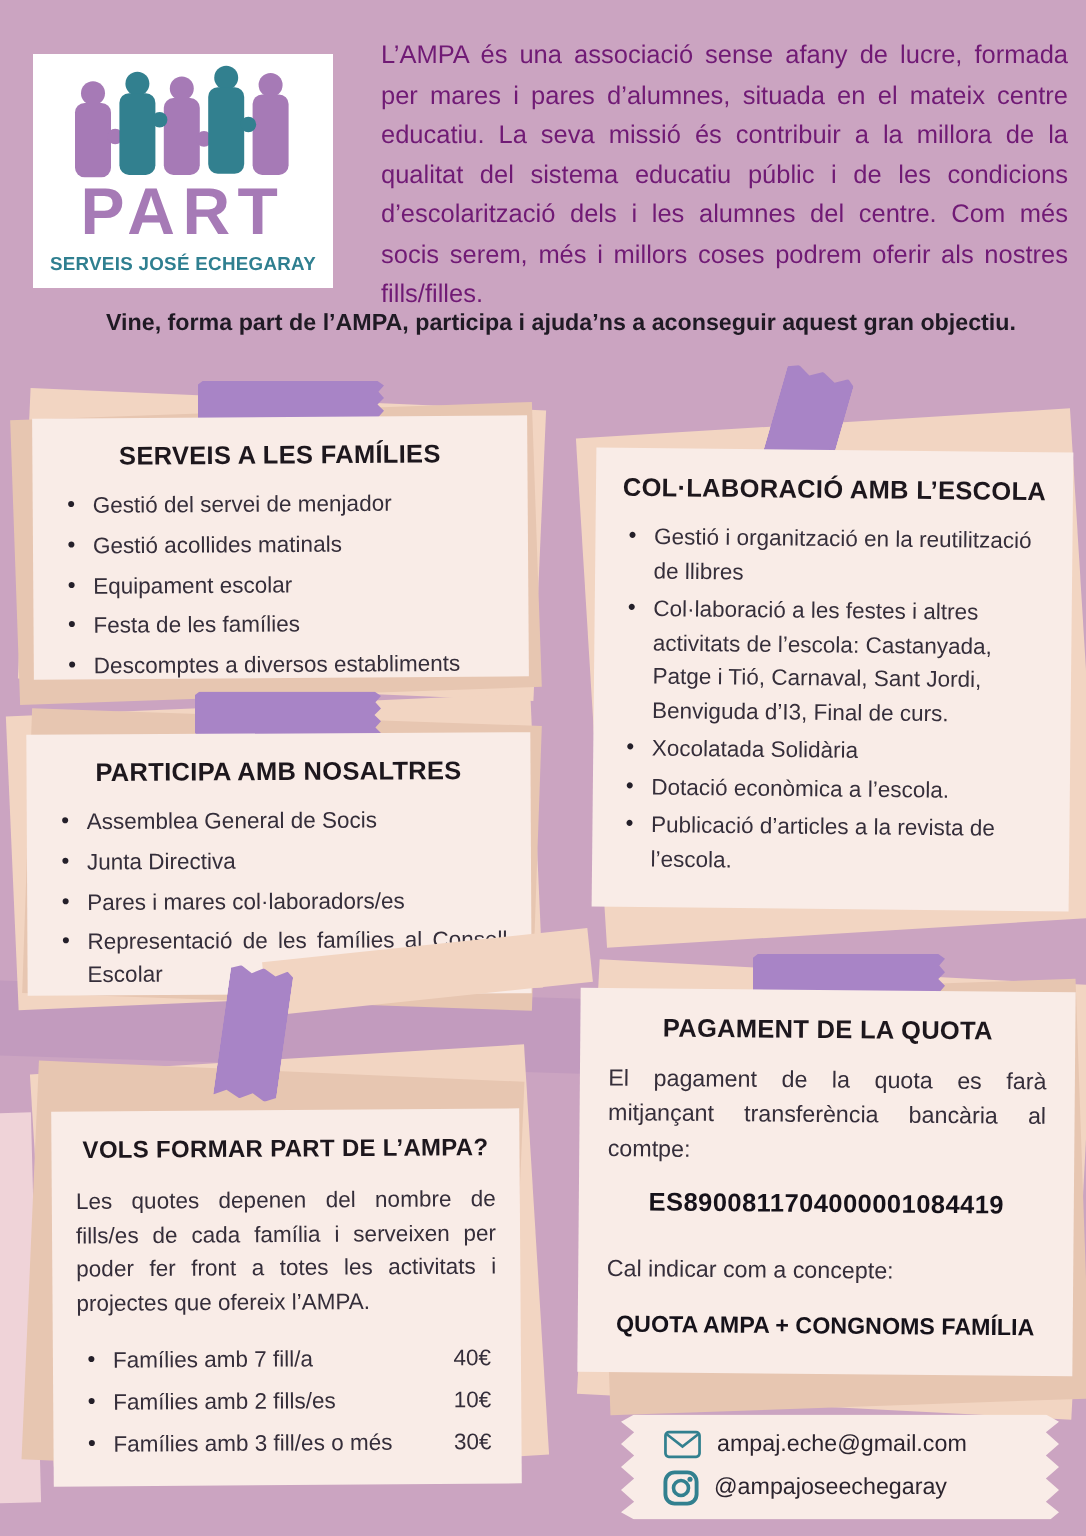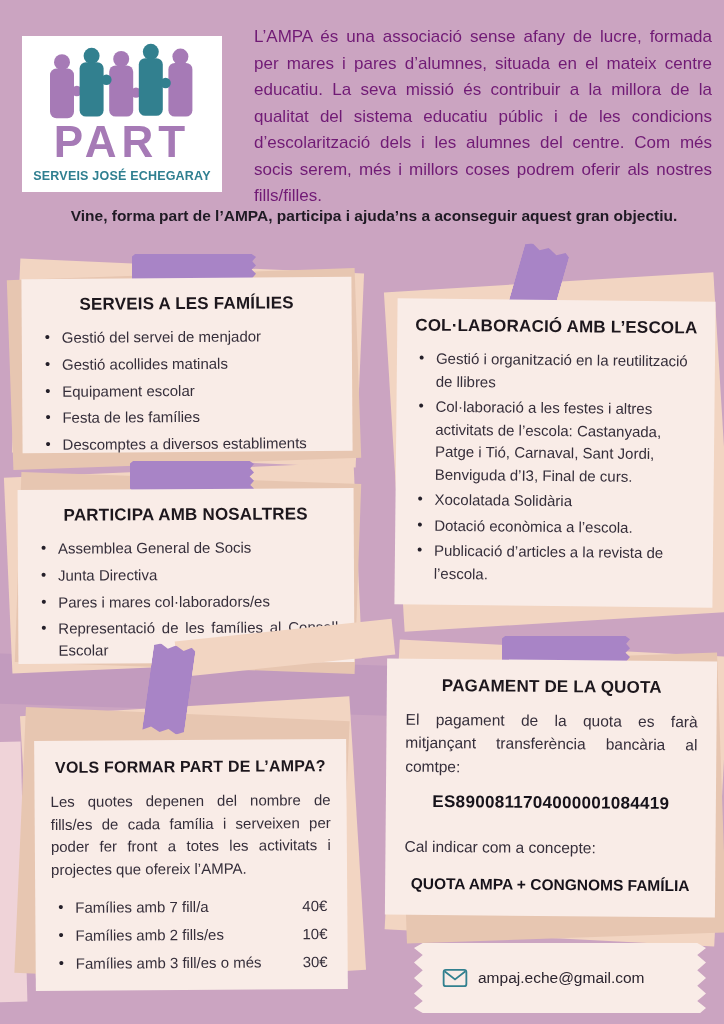--- a/index.html
+++ b/index.html
@@ -187,15 +187,23 @@
   </section>
 
   <div class="contact">
     <div class="contact-row">
       <svg width="26" height="20" viewBox="0 0 28 22" aria-hidden="true">
         <rect x="1.5" y="2" width="25" height="18" rx="2.5" fill="none" stroke="#32808f" stroke-width="2"></rect>
         <path d="M2.5 3.5 L14 12.5 L25.5 3.5" fill="none" stroke="#32808f" stroke-width="2"></path>
       </svg>
       <span>ampaj.eche@gmail.com</span>
     </div>
+    <div class="contact-row">
+      <svg width="24" height="24" viewBox="0 0 24 24" aria-hidden="true">
+        <rect x="1.6" y="1.6" width="20.8" height="20.8" rx="6.2" fill="none" stroke="#32808f" stroke-width="2.6"></rect>
+        <circle cx="12" cy="12" r="5" fill="none" stroke="#32808f" stroke-width="2.4"></circle>
+        <circle cx="18" cy="6.2" r="1.7" fill="#32808f"></circle>
+      </svg>
+      <span>@ampajoseechegaray</span>
+    </div>
   </div>
 
 </div>
 
 </body></html>

